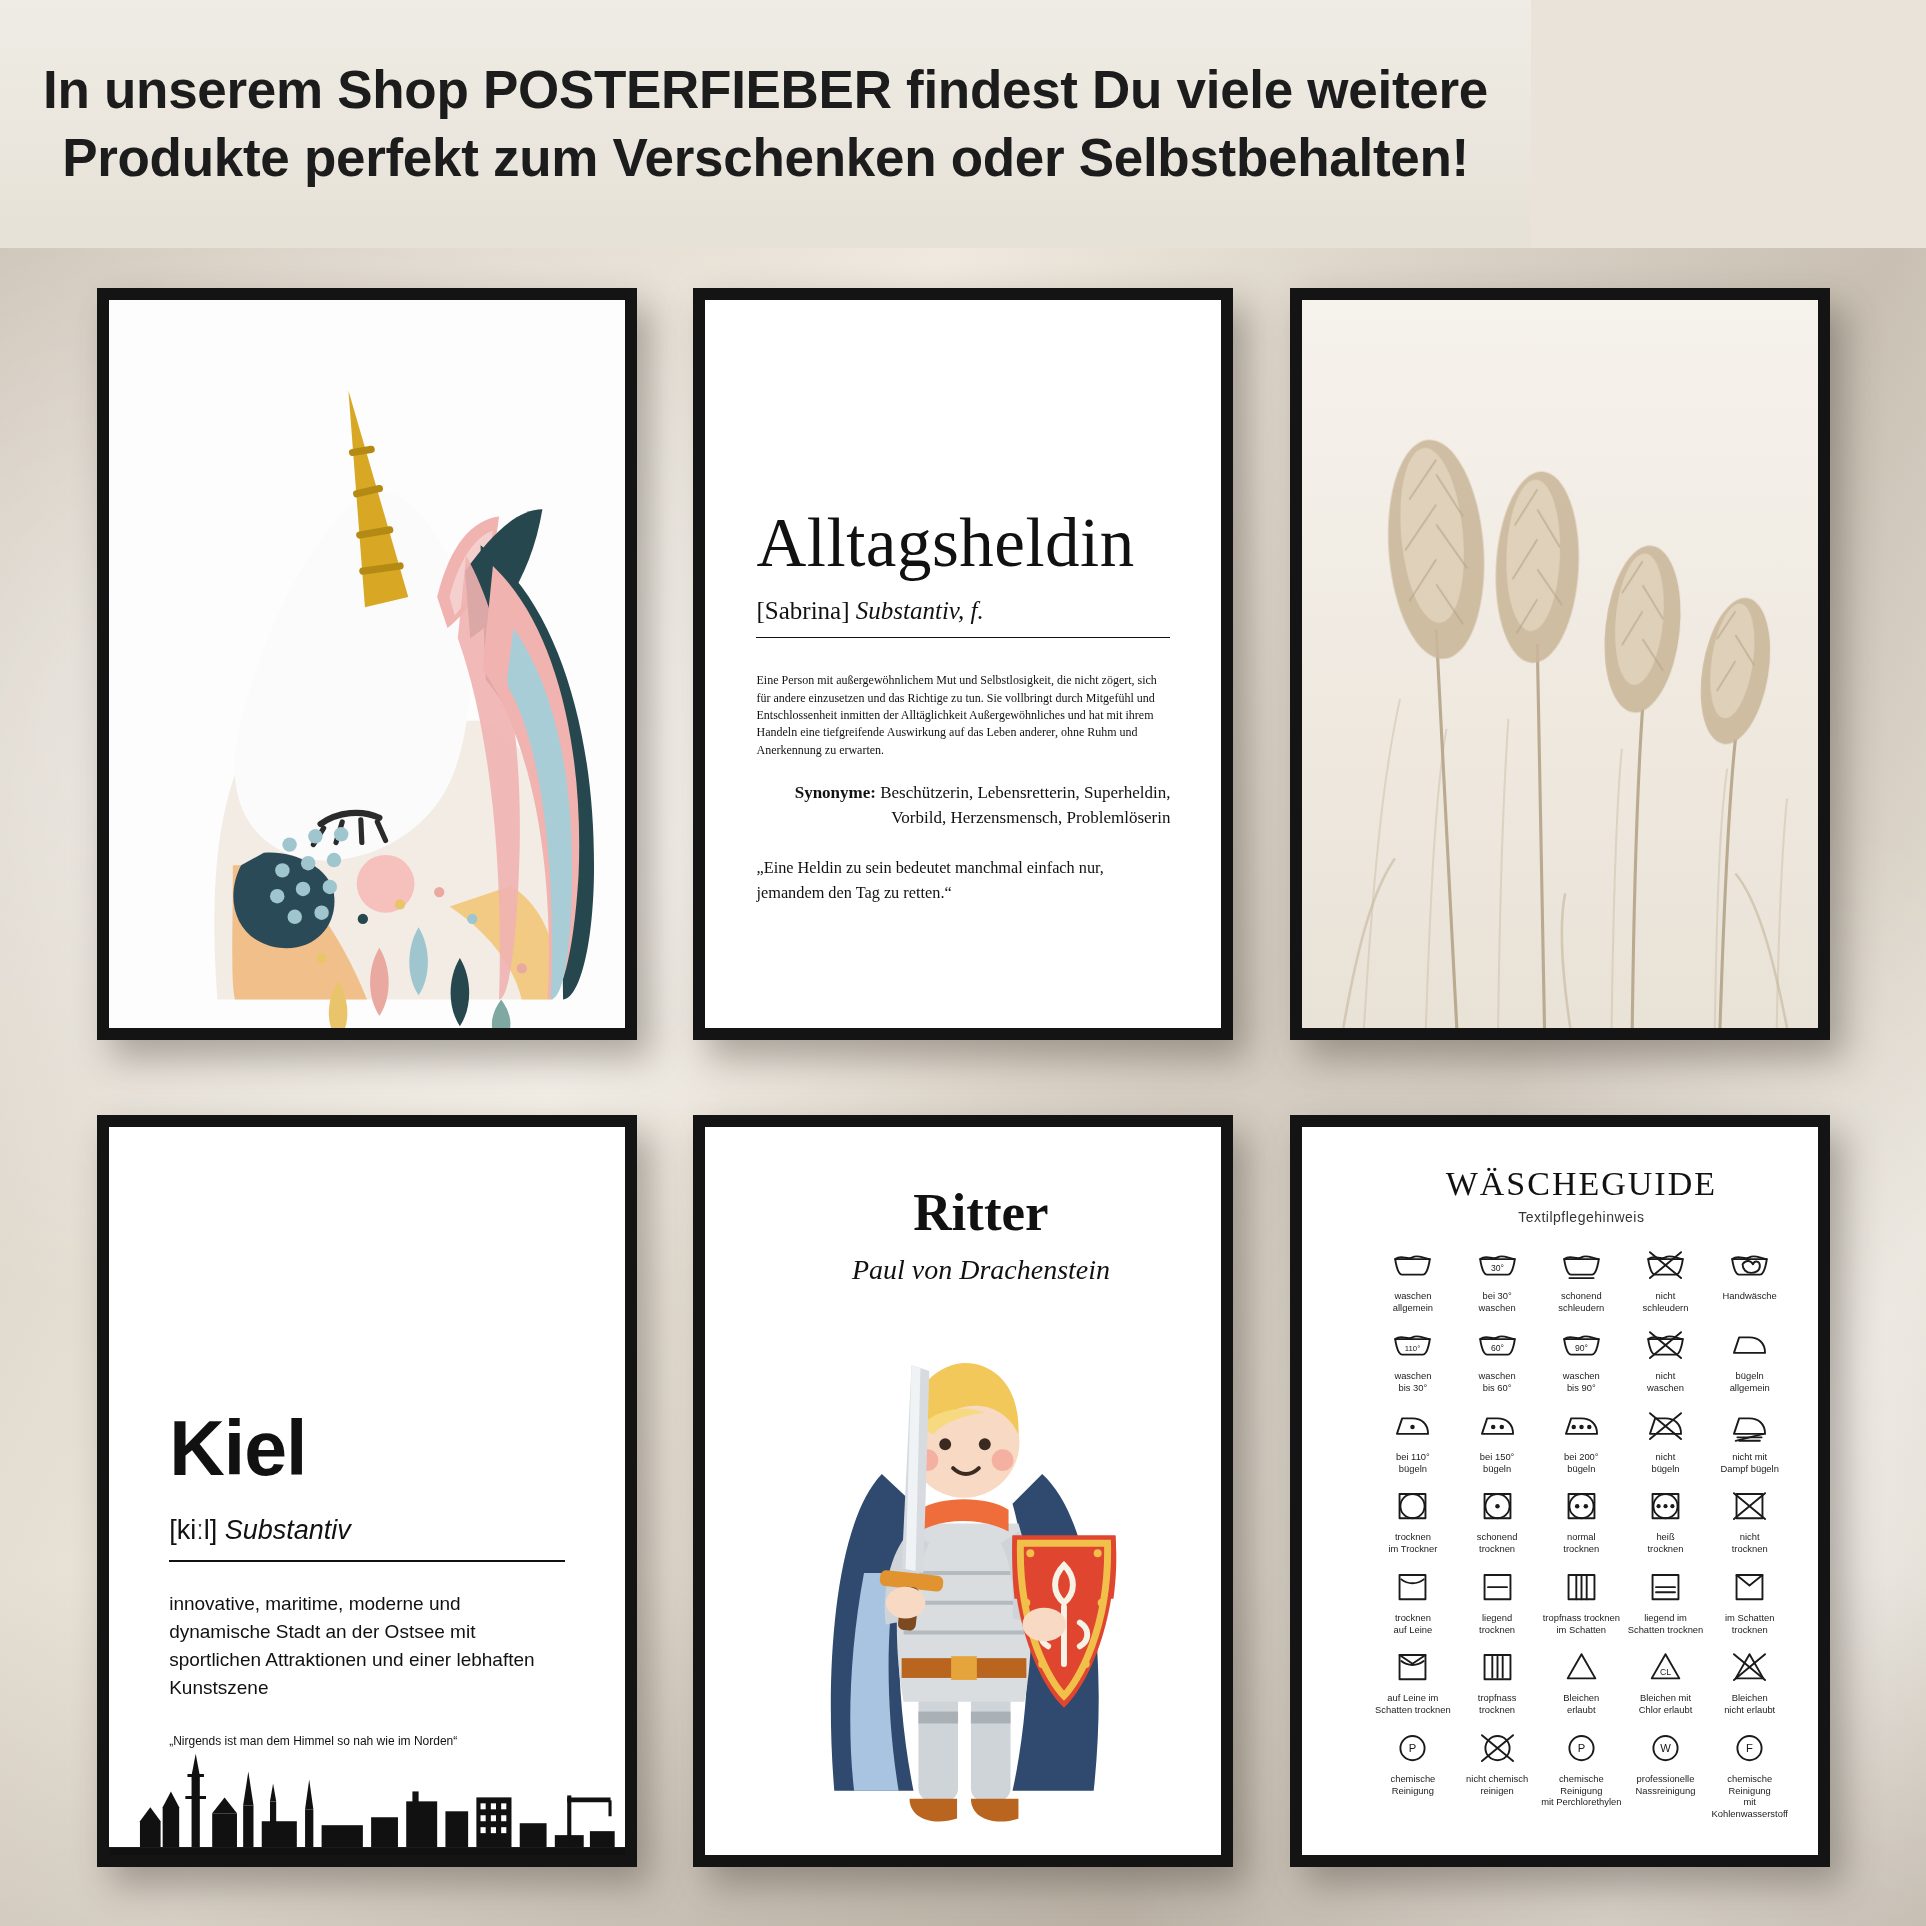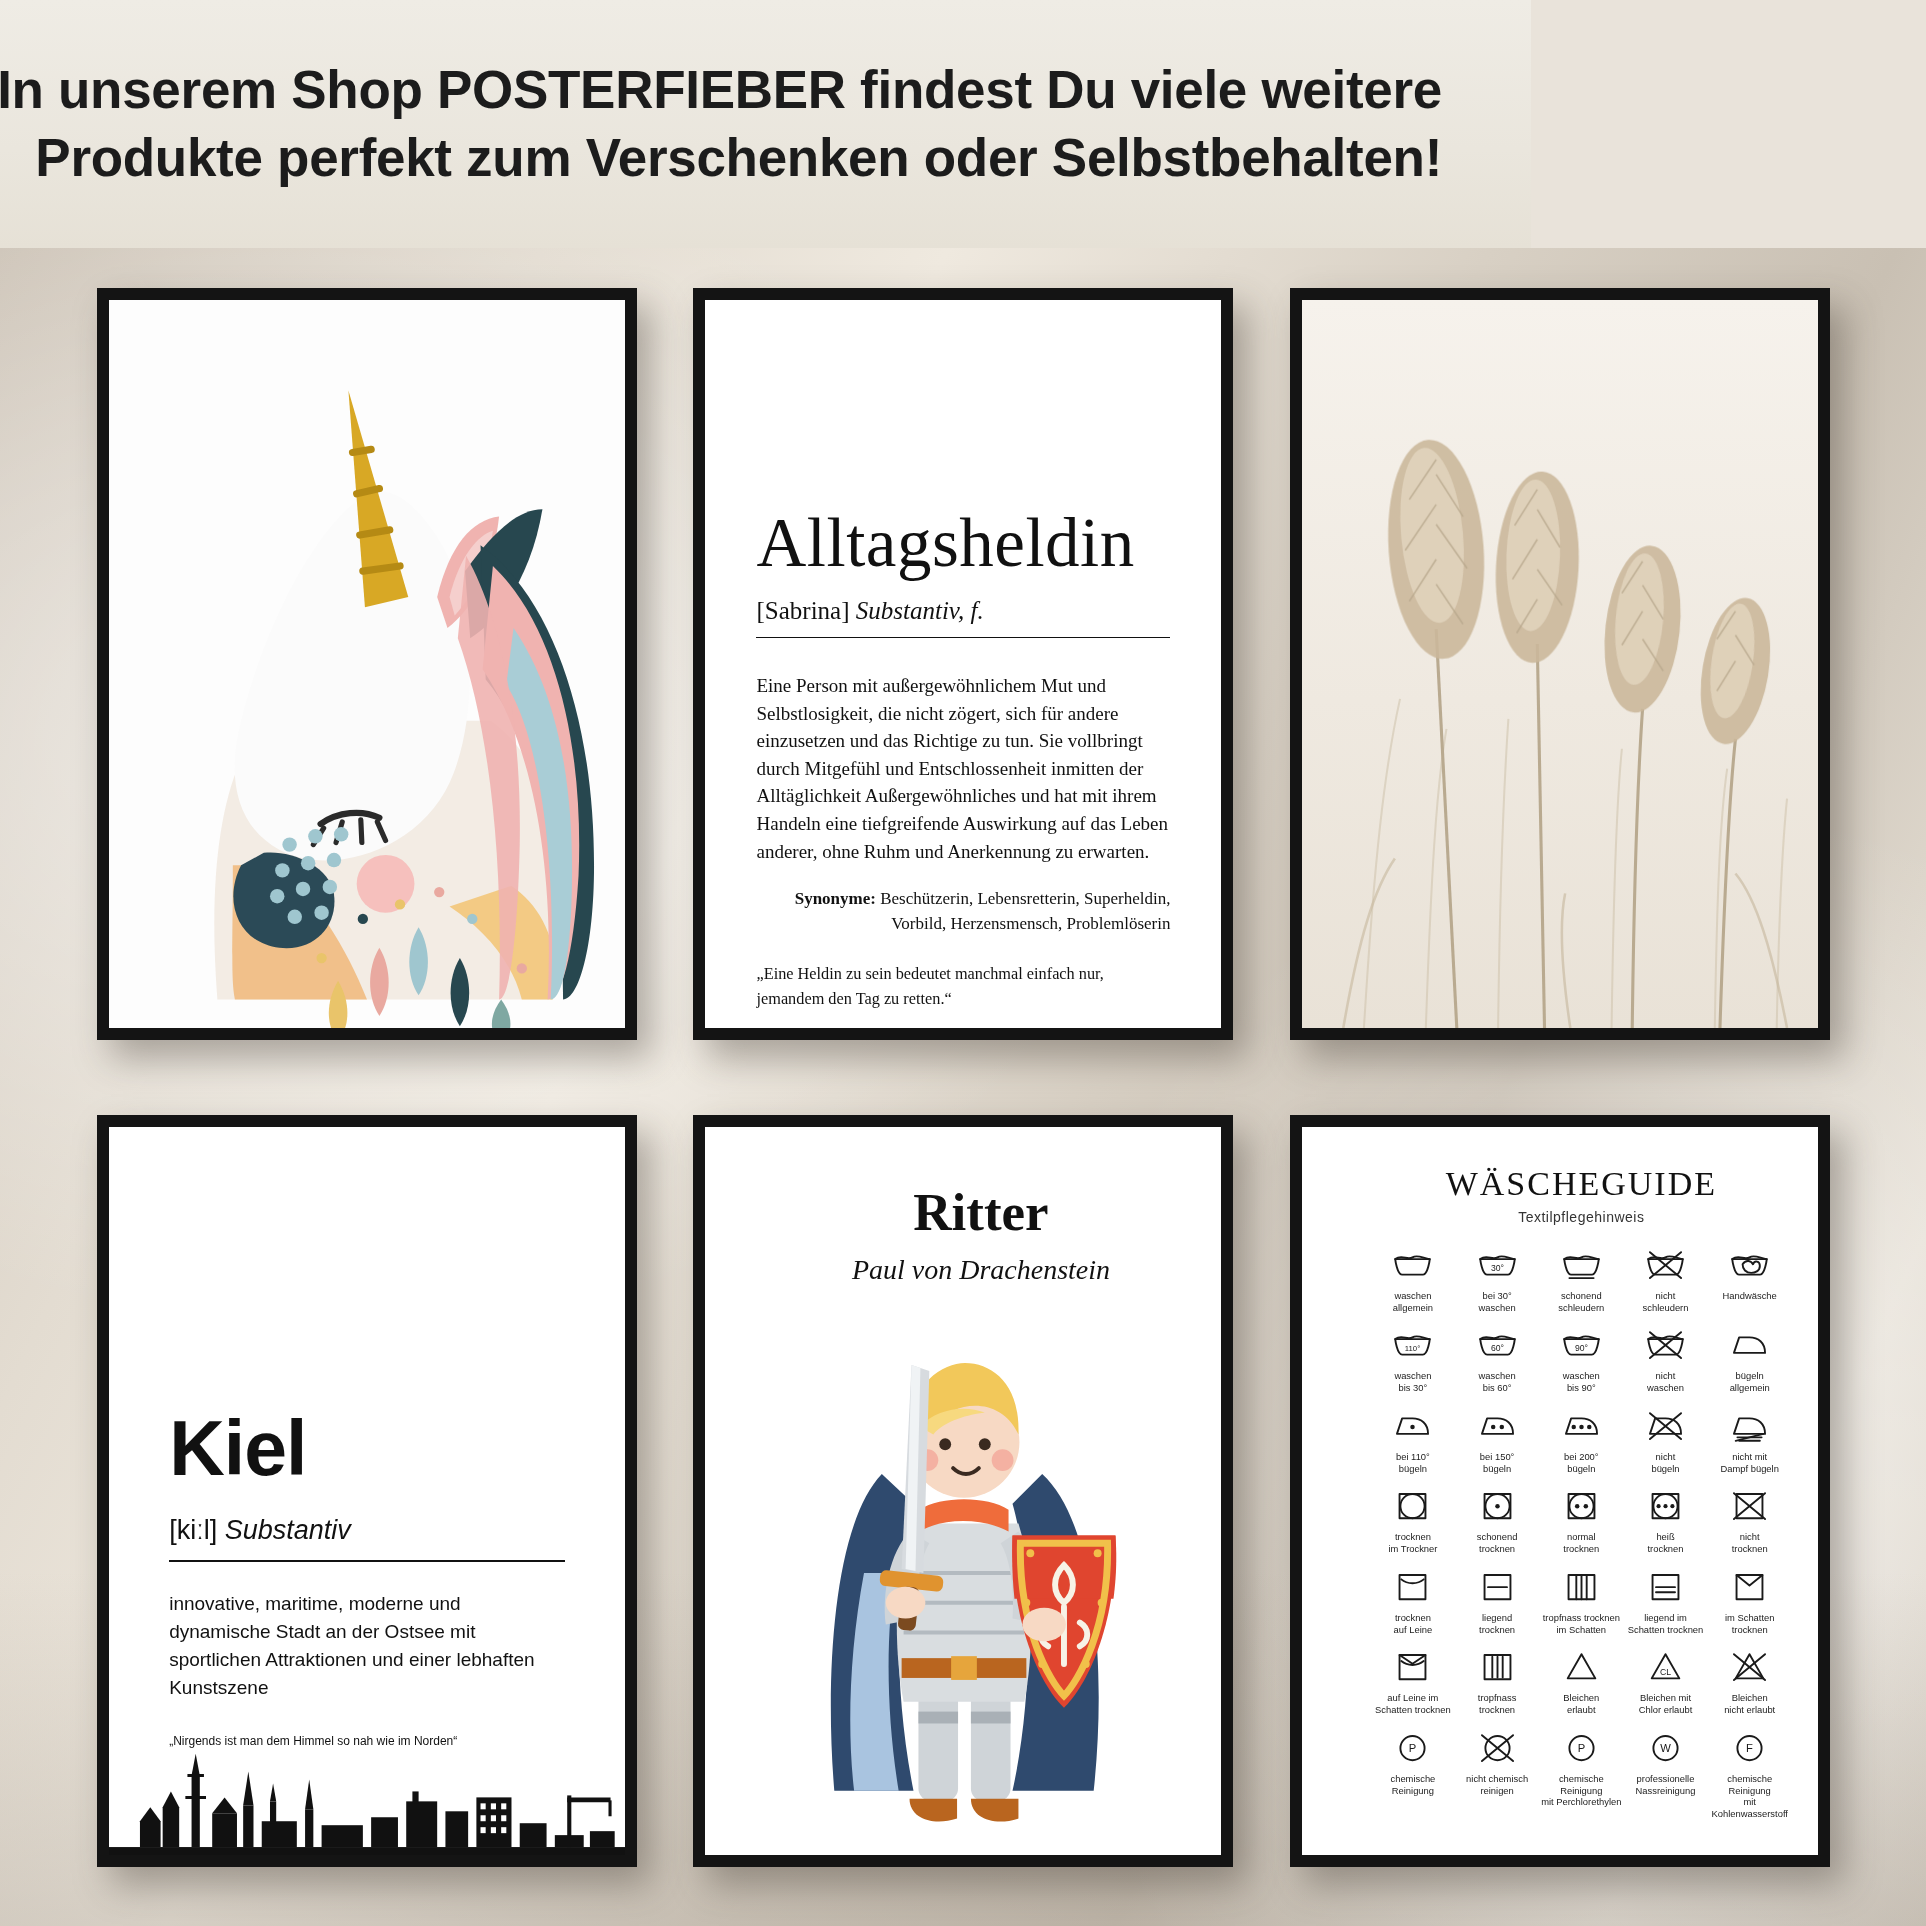--- a/index.html
+++ b/index.html
@@ -7,21 +7,21 @@
     width:1927px;height:1927px;
     font-family:"Liberation Sans", sans-serif;
     background:#e9e3da;
     overflow:hidden;
     position:relative;
   }
   
   .banner{
     position:absolute;left:0;top:0;width:1531px;height:248px;
     background:linear-gradient(180deg,#efece5 0%,#eae6dd 60%,#e6e1d6 100%);
-    display:flex;align-items:flex-end;justify-content:center;
+    display:flex;align-items:center;justify-content:center;
     flex-direction:column;
     box-sizing:border-box;
     padding:0 89px;
   }
   .banner-line{
     font-size:53px;font-weight:bold;color:#1c1c1c;line-height:1.28;
     text-align:center;letter-spacing:-0.3px;white-space:nowrap;
   }
   
   .wall{
@@ -65,21 +65,21 @@
   
   .def2{padding:55px 51px 0 51px;box-sizing:border-box;}
   .def2 .title{
     font-family:"Liberation Serif", serif;font-size:69px;color:#111;
     margin-top:149px;letter-spacing:0.5px;
   }
   .def2 .sub{font-family:"Liberation Serif", serif;font-size:25px;color:#111;margin-top:14px;}
   .def2 .sub i{font-style:italic;}
   .def2 .rule{border-bottom:1.5px solid #111;margin-top:12px;}
   .def2 .body{
-    font-family:"Liberation Serif", serif;font-size:19px;line-height:1.45;color:#111;
+    font-family:"Liberation Serif", serif;font-size:12px;line-height:1.45;color:#111;
     margin-top:34px;text-align:left;
   }
   .def2 .syn{font-family:"Liberation Serif", serif;font-size:17px;line-height:1.45;color:#111;margin-top:22px;text-align:right;}
   .def2 .syn b{font-weight:bold;}
   .def2 .quote{font-family:"Liberation Serif", serif;font-size:16.3px;line-height:1.5;color:#111;margin-top:26px;}
 
   
   .pampas{background:linear-gradient(180deg,#f6f2ec 0%,#efe9e0 55%,#e9e2d7 100%);}
   .pampas svg{position:absolute;left:0;top:0;width:100%;height:100%;}
 

